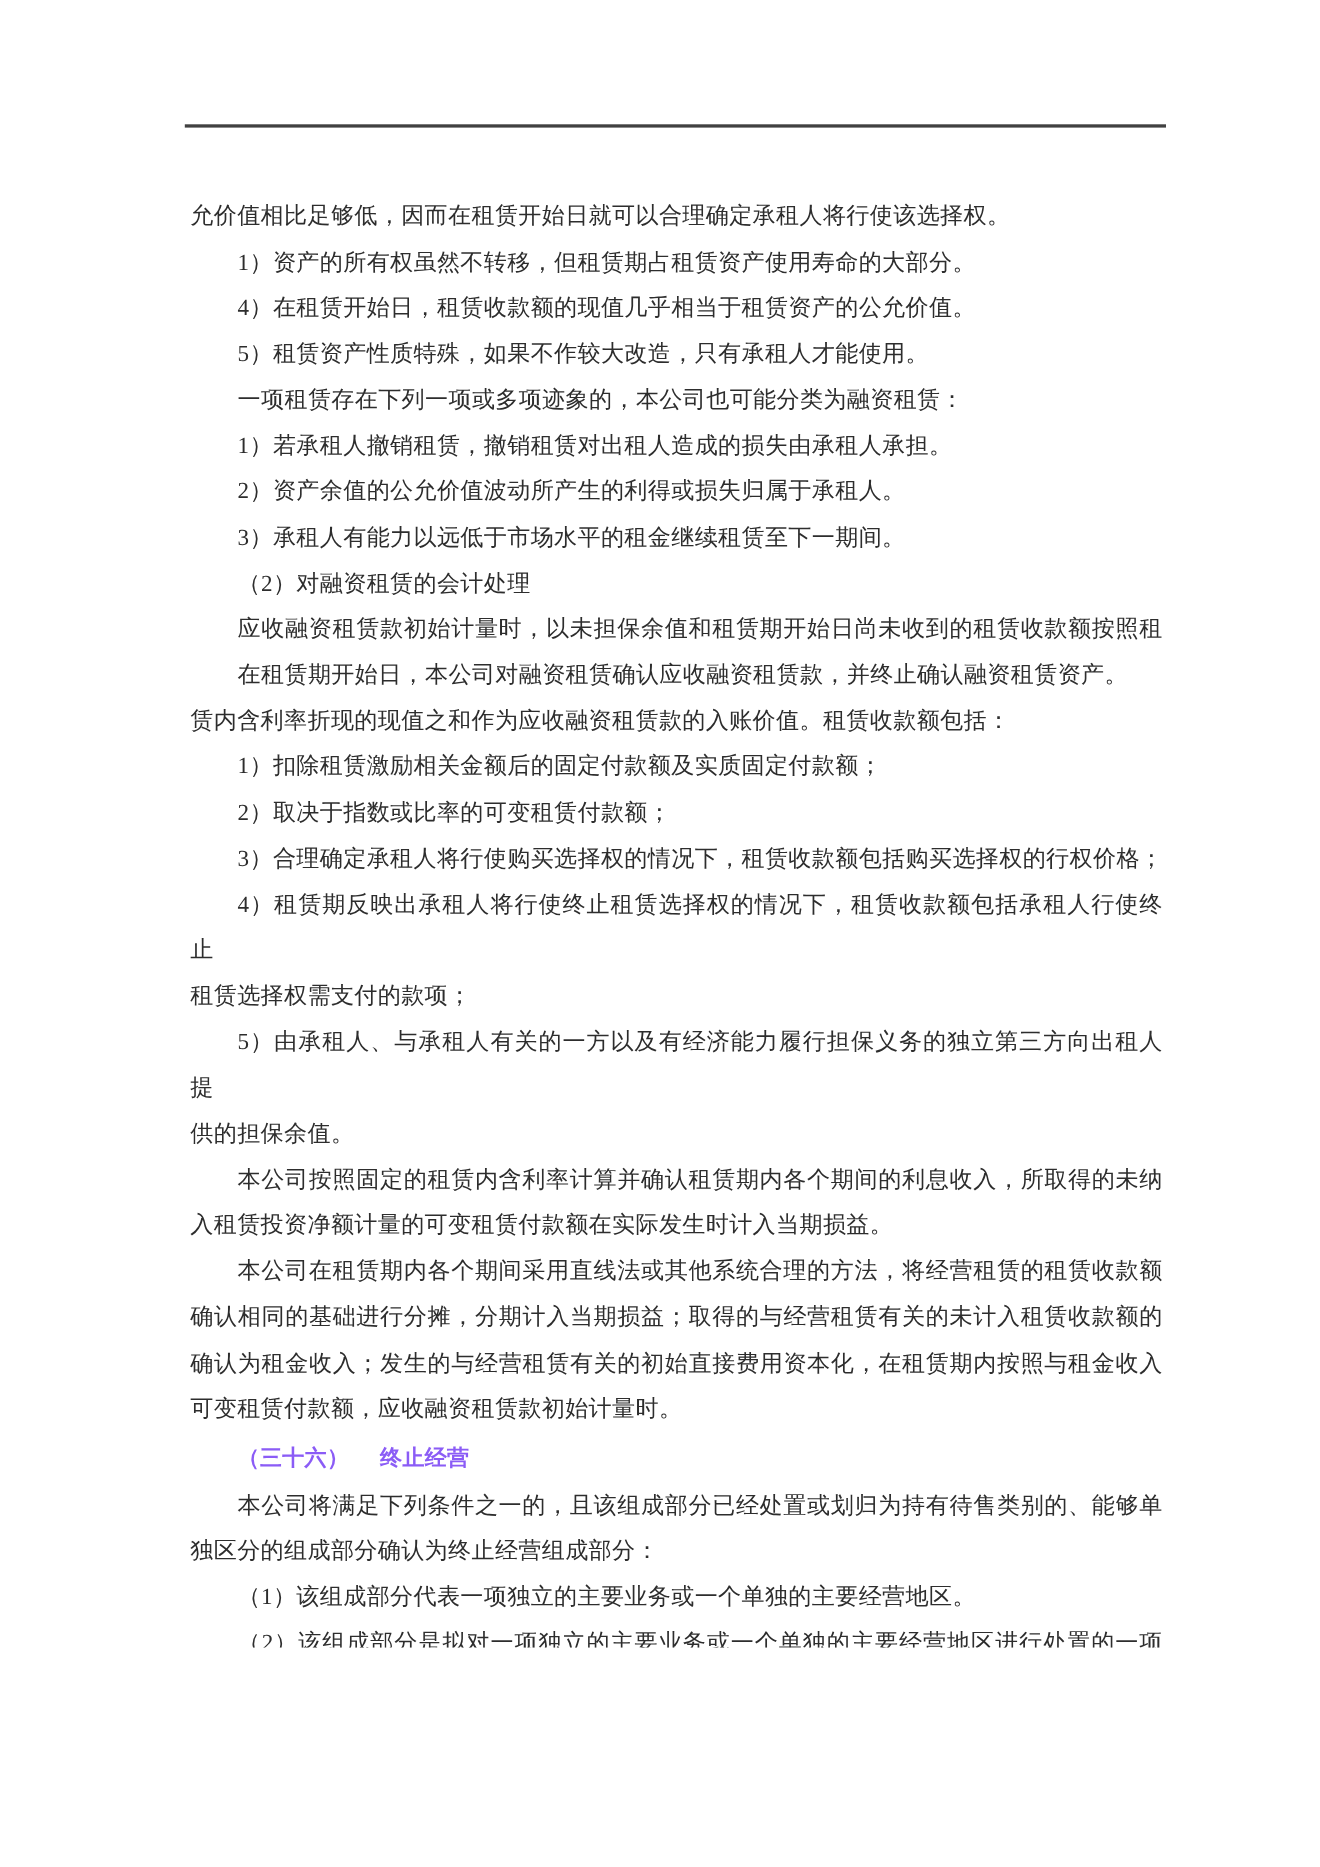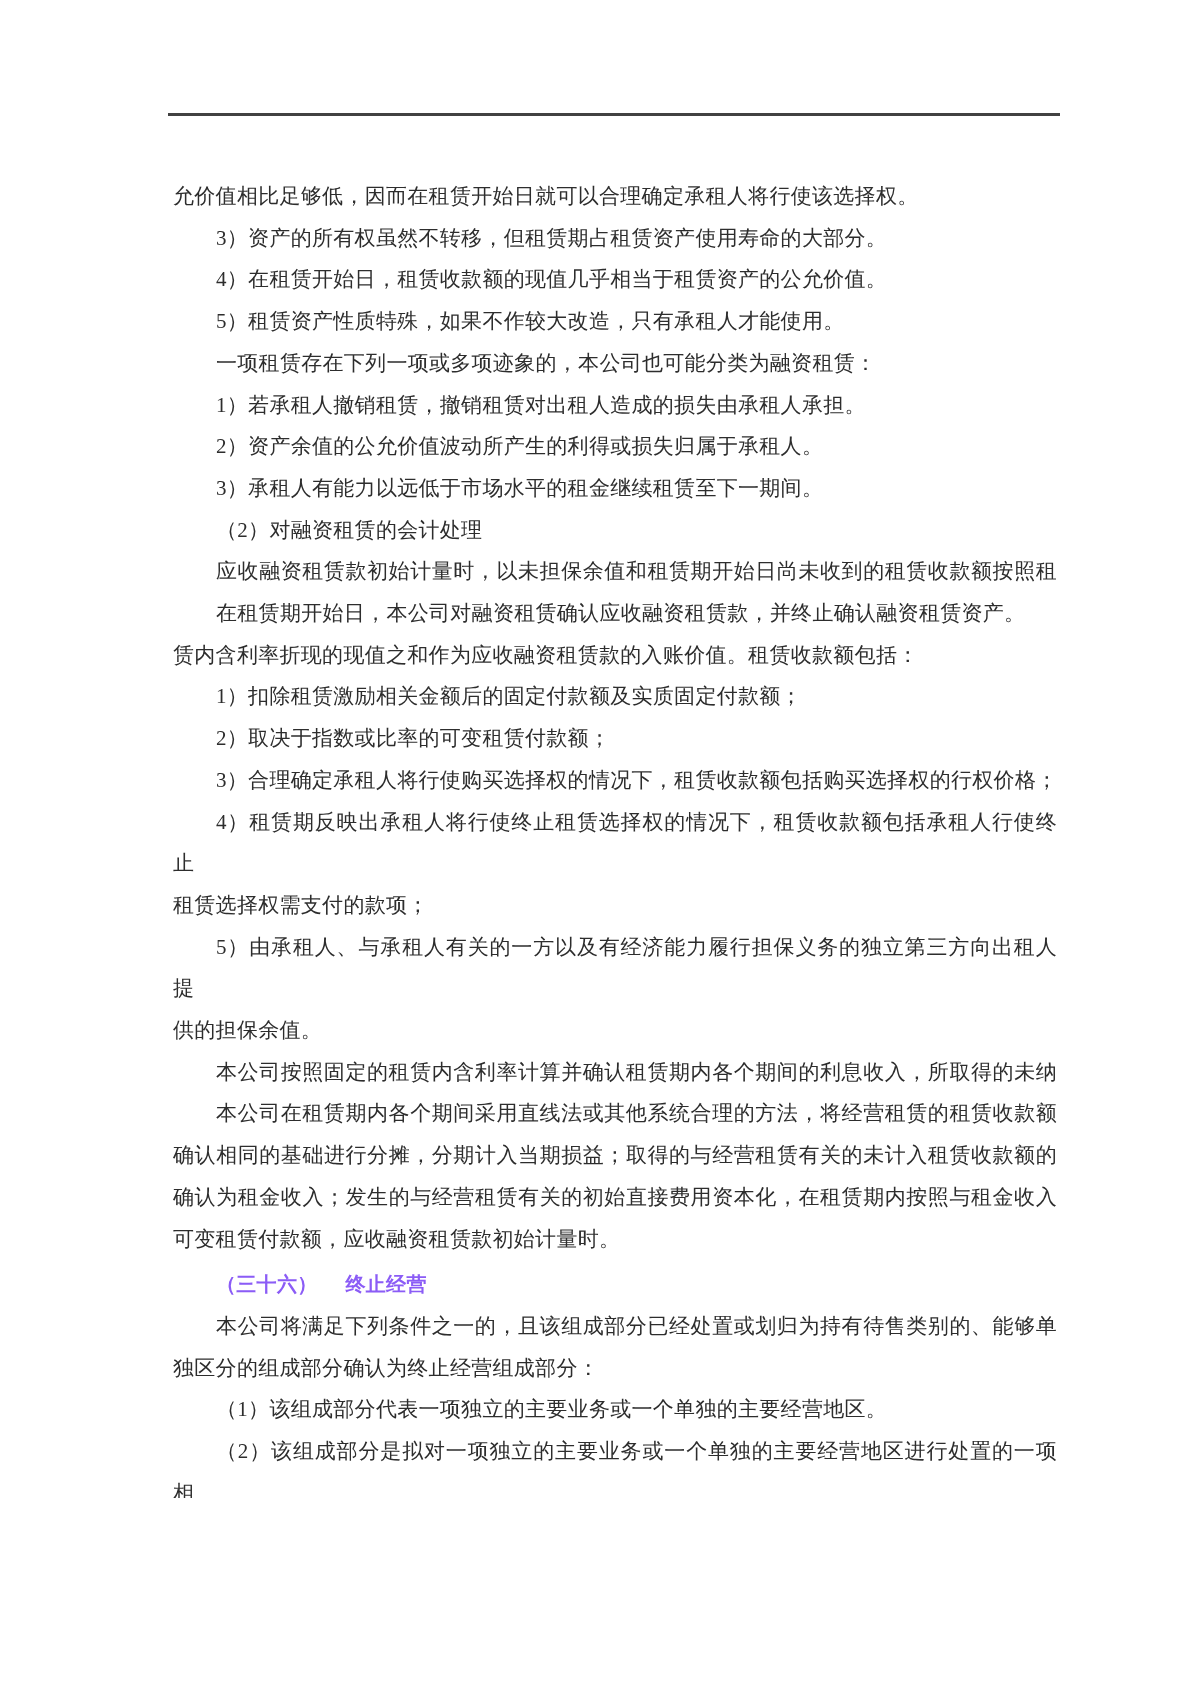--- a/index.html
+++ b/index.html
@@ -70,39 +70,40 @@
 </style>
 </head>
 <body>
 
 <div class="page">
 
   <div class="header-rule"></div>
 
   <main class="content">
     <p class="ln">允价值相比足够低，因而在租赁开始日就可以合理确定承租人将行使该选择权。</p>
-    <p class="ln ind">3）资产的所有权虽然不转移，但租赁期占租赁资产使用寿命的大部分。</p>
+    <p class="ln ind">1）资产的所有权虽然不转移，但租赁期占租赁资产使用寿命的大部分。</p>
     <p class="ln ind">4）在租赁开始日，租赁收款额的现值几乎相当于租赁资产的公允价值。</p>
     <p class="ln ind">5）租赁资产性质特殊，如果不作较大改造，只有承租人才能使用。</p>
     <p class="ln ind">一项租赁存在下列一项或多项迹象的，本公司也可能分类为融资租赁：</p>
     <p class="ln ind">1）若承租人撤销租赁，撤销租赁对出租人造成的损失由承租人承担。</p>
     <p class="ln ind">2）资产余值的公允价值波动所产生的利得或损失归属于承租人。</p>
     <p class="ln ind">3）承租人有能力以远低于市场水平的租金继续租赁至下一期间。</p>
     <p class="ln ind">（2）对融资租赁的会计处理</p>
     <p class="ln ind full">应收融资租赁款初始计量时，以未担保余值和租赁期开始日尚未收到的租赁收款额按照租</p>
     <p class="ln ind">在租赁期开始日，本公司对融资租赁确认应收融资租赁款，并终止确认融资租赁资产。</p>
     <p class="ln">赁内含利率折现的现值之和作为应收融资租赁款的入账价值。租赁收款额包括：</p>
     <p class="ln ind">1）扣除租赁激励相关金额后的固定付款额及实质固定付款额；</p>
     <p class="ln ind">2）取决于指数或比率的可变租赁付款额；</p>
     <p class="ln ind">3）合理确定承租人将行使购买选择权的情况下，租赁收款额包括购买选择权的行权价格；</p>
     <p class="ln ind full">4）租赁期反映出承租人将行使终止租赁选择权的情况下，租赁收款额包括承租人行使终止</p>
     <p class="ln">租赁选择权需支付的款项；</p>
     <p class="ln ind full">5）由承租人、与承租人有关的一方以及有经济能力履行担保义务的独立第三方向出租人提</p>
     <p class="ln">供的担保余值。</p>
     <p class="ln ind full">本公司按照固定的租赁内含利率计算并确认租赁期内各个期间的利息收入，所取得的未纳</p>
+    <p class="ln">入租赁投资净额计量的可变租赁付款额在实际发生时计入当期损益。</p>
     <p class="ln ind full">本公司在租赁期内各个期间采用直线法或其他系统合理的方法，将经营租赁的租赁收款额</p>
     <p class="ln full">确认相同的基础进行分摊，分期计入当期损益；取得的与经营租赁有关的未计入租赁收款额的</p>
     <p class="ln full">确认为租金收入；发生的与经营租赁有关的初始直接费用资本化，在租赁期内按照与租金收入</p>
     <p class="ln">可变租赁付款额，应收融资租赁款初始计量时。</p>
 
     <h2 class="ln heading"><span>（三十六）</span><span class="heading-title">终止经营</span></h2>
 
     <p class="ln ind full">本公司将满足下列条件之一的，且该组成部分已经处置或划归为持有待售类别的、能够单</p>
     <p class="ln">独区分的组成部分确认为终止经营组成部分：</p>
     <p class="ln ind">（1）该组成部分代表一项独立的主要业务或一个单独的主要经营地区。</p>

